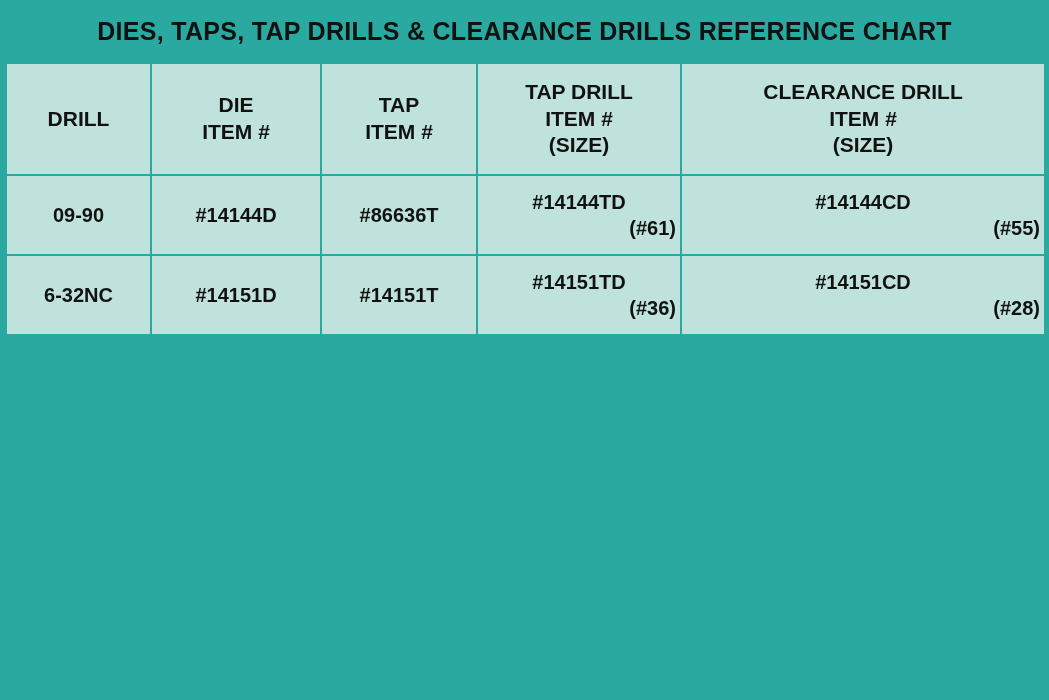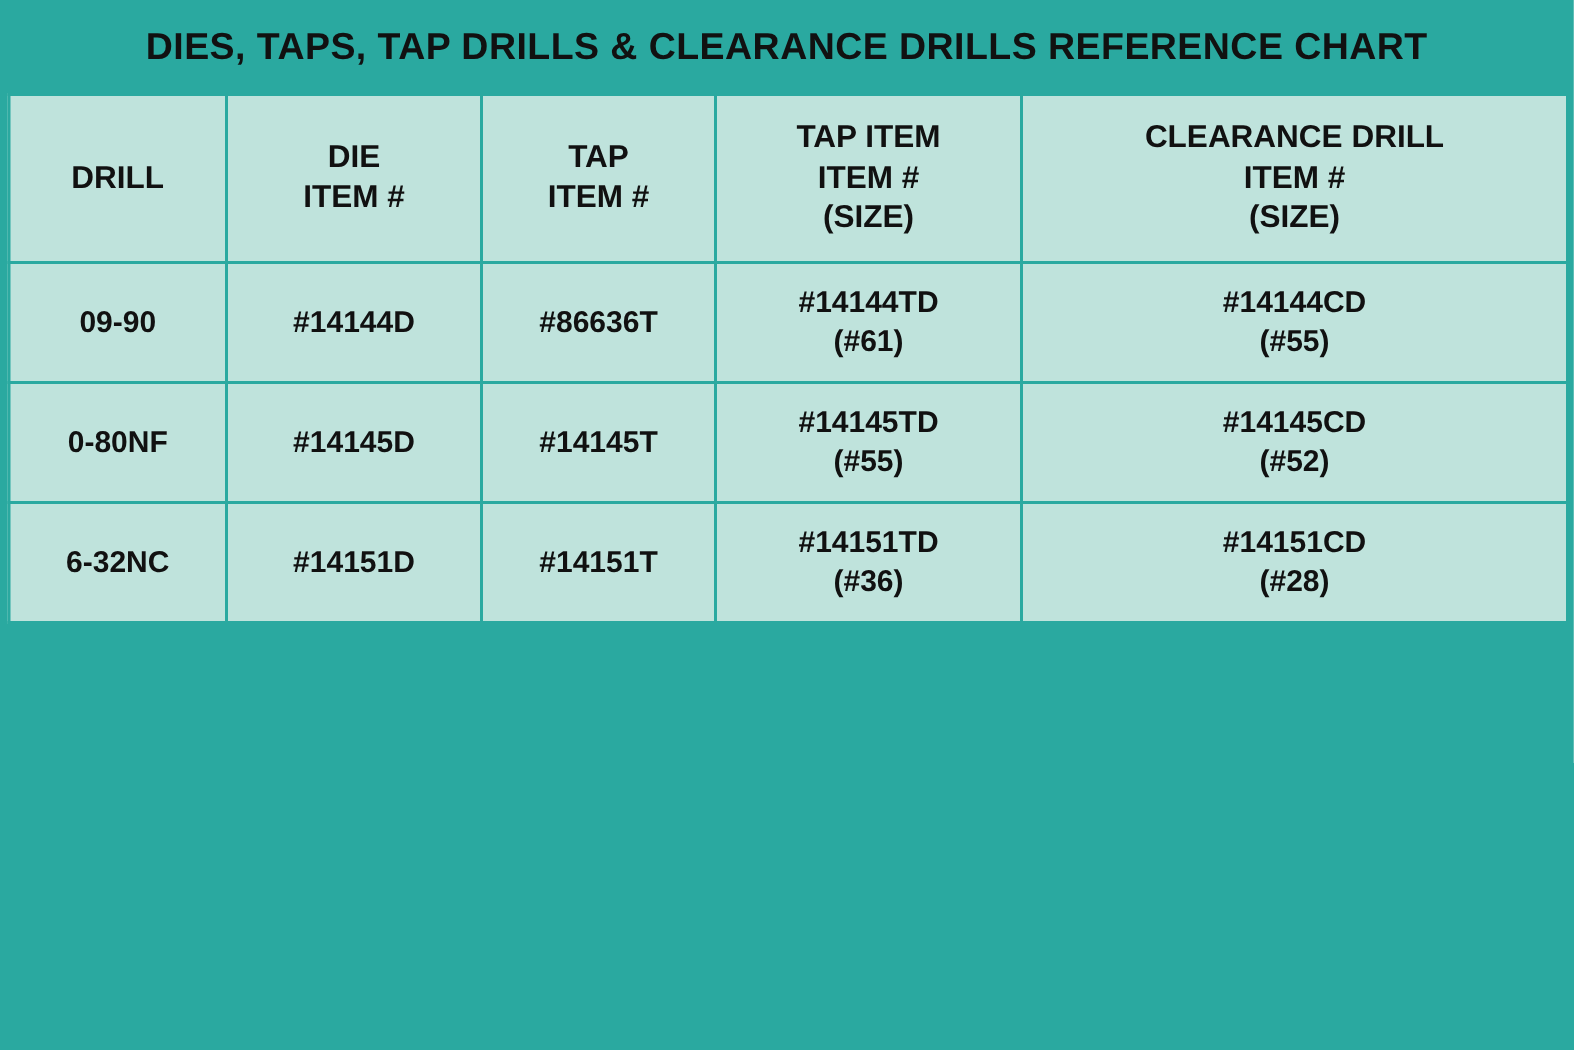--- a/index.html
+++ b/index.html
@@ -61,21 +61,21 @@
     padding: 6px 4px;
     height: 66px;
     vertical-align: middle;
   }
   col.c-size { width: 145px; }
   col.c-die { width: 170px; }
   col.c-tap { width: 156px; }
   col.c-tapdrill { width: 204px; }
   col.c-clear { width: 364px; }
   .cell-line { display: block; }
-  .cell-sub { display: block; }
+  .cell-sub { display: block; text-align: right; }
 </style>
 </head>
 <body>
 
 <div class="chart-wrap">
 
   <div class="chart-title">DIES, TAPS, TAP DRILLS &amp; CLEARANCE DRILLS REFERENCE CHART</div>
 
   <table class="ref-table">
     <colgroup>
@@ -92,21 +92,21 @@
         </th>
         <th>
           <span class="cell-line">DIE</span>
           <span class="cell-line">ITEM #</span>
         </th>
         <th>
           <span class="cell-line">TAP</span>
           <span class="cell-line">ITEM #</span>
         </th>
         <th>
-          <span class="cell-line">TAP ITEM</span>
+          <span class="cell-line">TAP DRILL</span>
           <span class="cell-line">ITEM #</span>
           <span class="cell-line">(SIZE)</span>
         </th>
         <th>
           <span class="cell-line">CLEARANCE DRILL</span>
           <span class="cell-line">ITEM #</span>
           <span class="cell-line">(SIZE)</span>
         </th>
       </tr>
     </thead>
@@ -119,33 +119,20 @@
         <td>
           <span class="cell-line">#14144TD</span>
           <span class="cell-sub">(#61)</span>
         </td>
         <td>
           <span class="cell-line">#14144CD</span>
           <span class="cell-sub">(#55)</span>
         </td>
       </tr>
 
-      <tr>
-        <td>0-80NF</td>
-        <td>#14145D</td>
-        <td>#14145T</td>
-        <td>
-          <span class="cell-line">#14145TD</span>
-          <span class="cell-sub">(#55)</span>
-        </td>
-        <td>
-          <span class="cell-line">#14145CD</span>
-          <span class="cell-sub">(#52)</span>
-        </td>
-      </tr>
 
 
 
 
 
       <tr>
         <td>6-32NC</td>
         <td>#14151D</td>
         <td>#14151T</td>
         <td>

